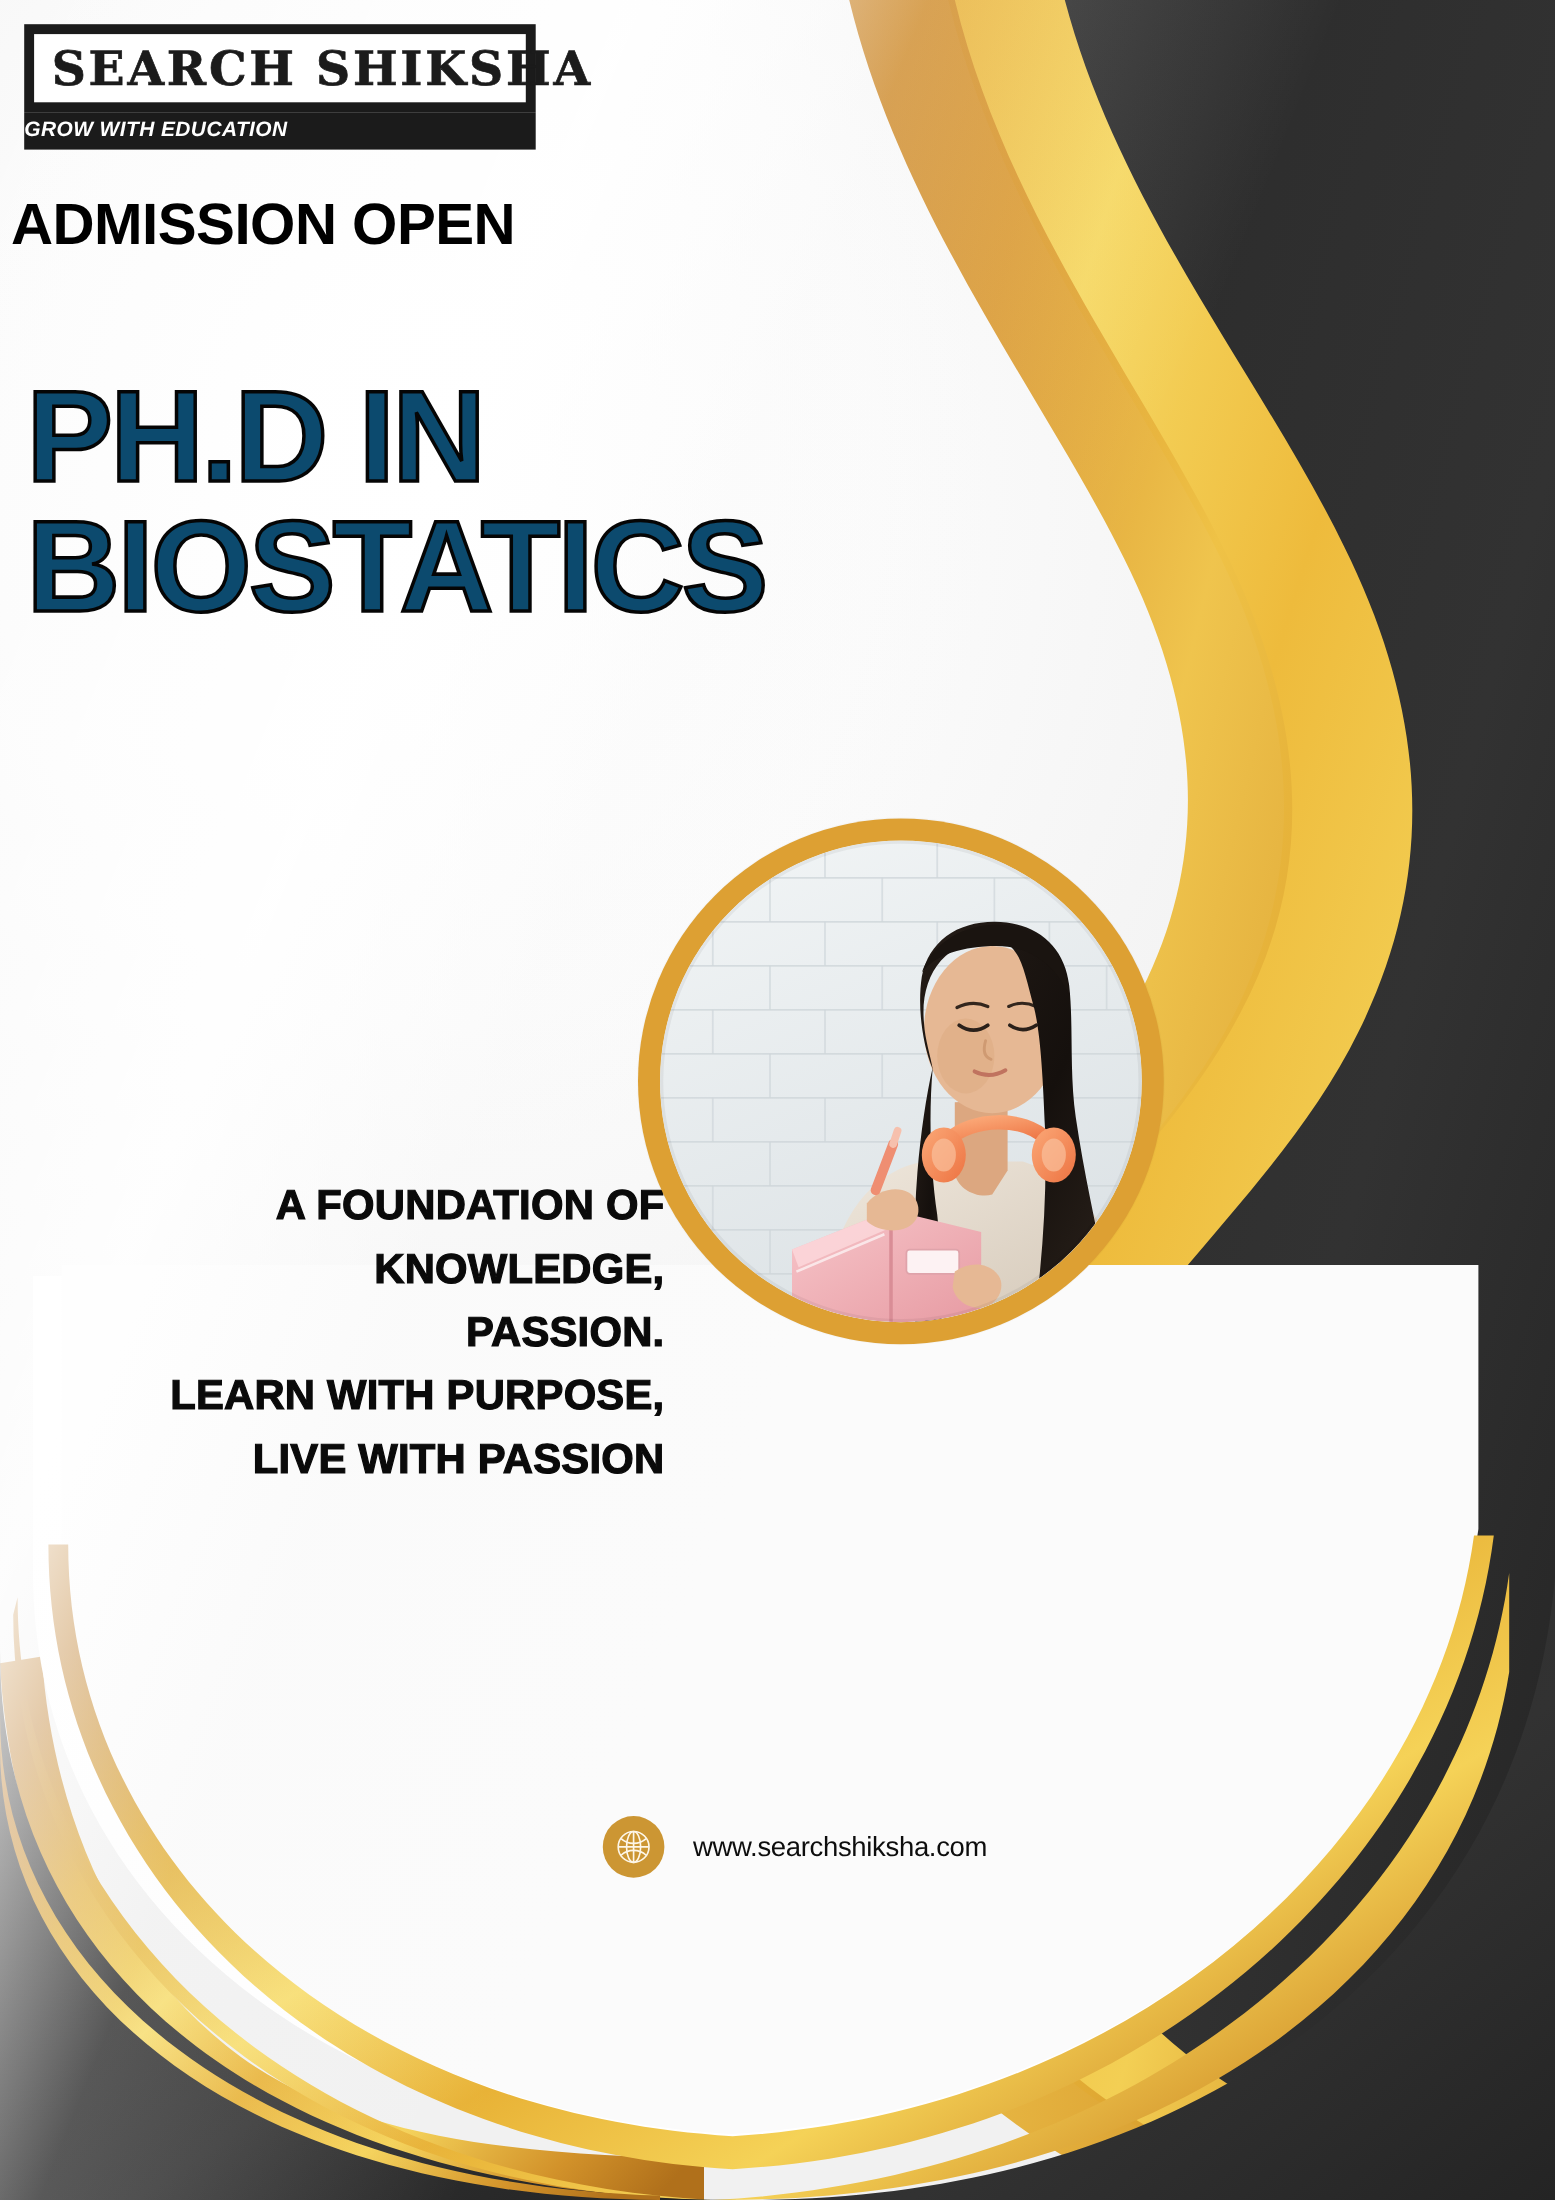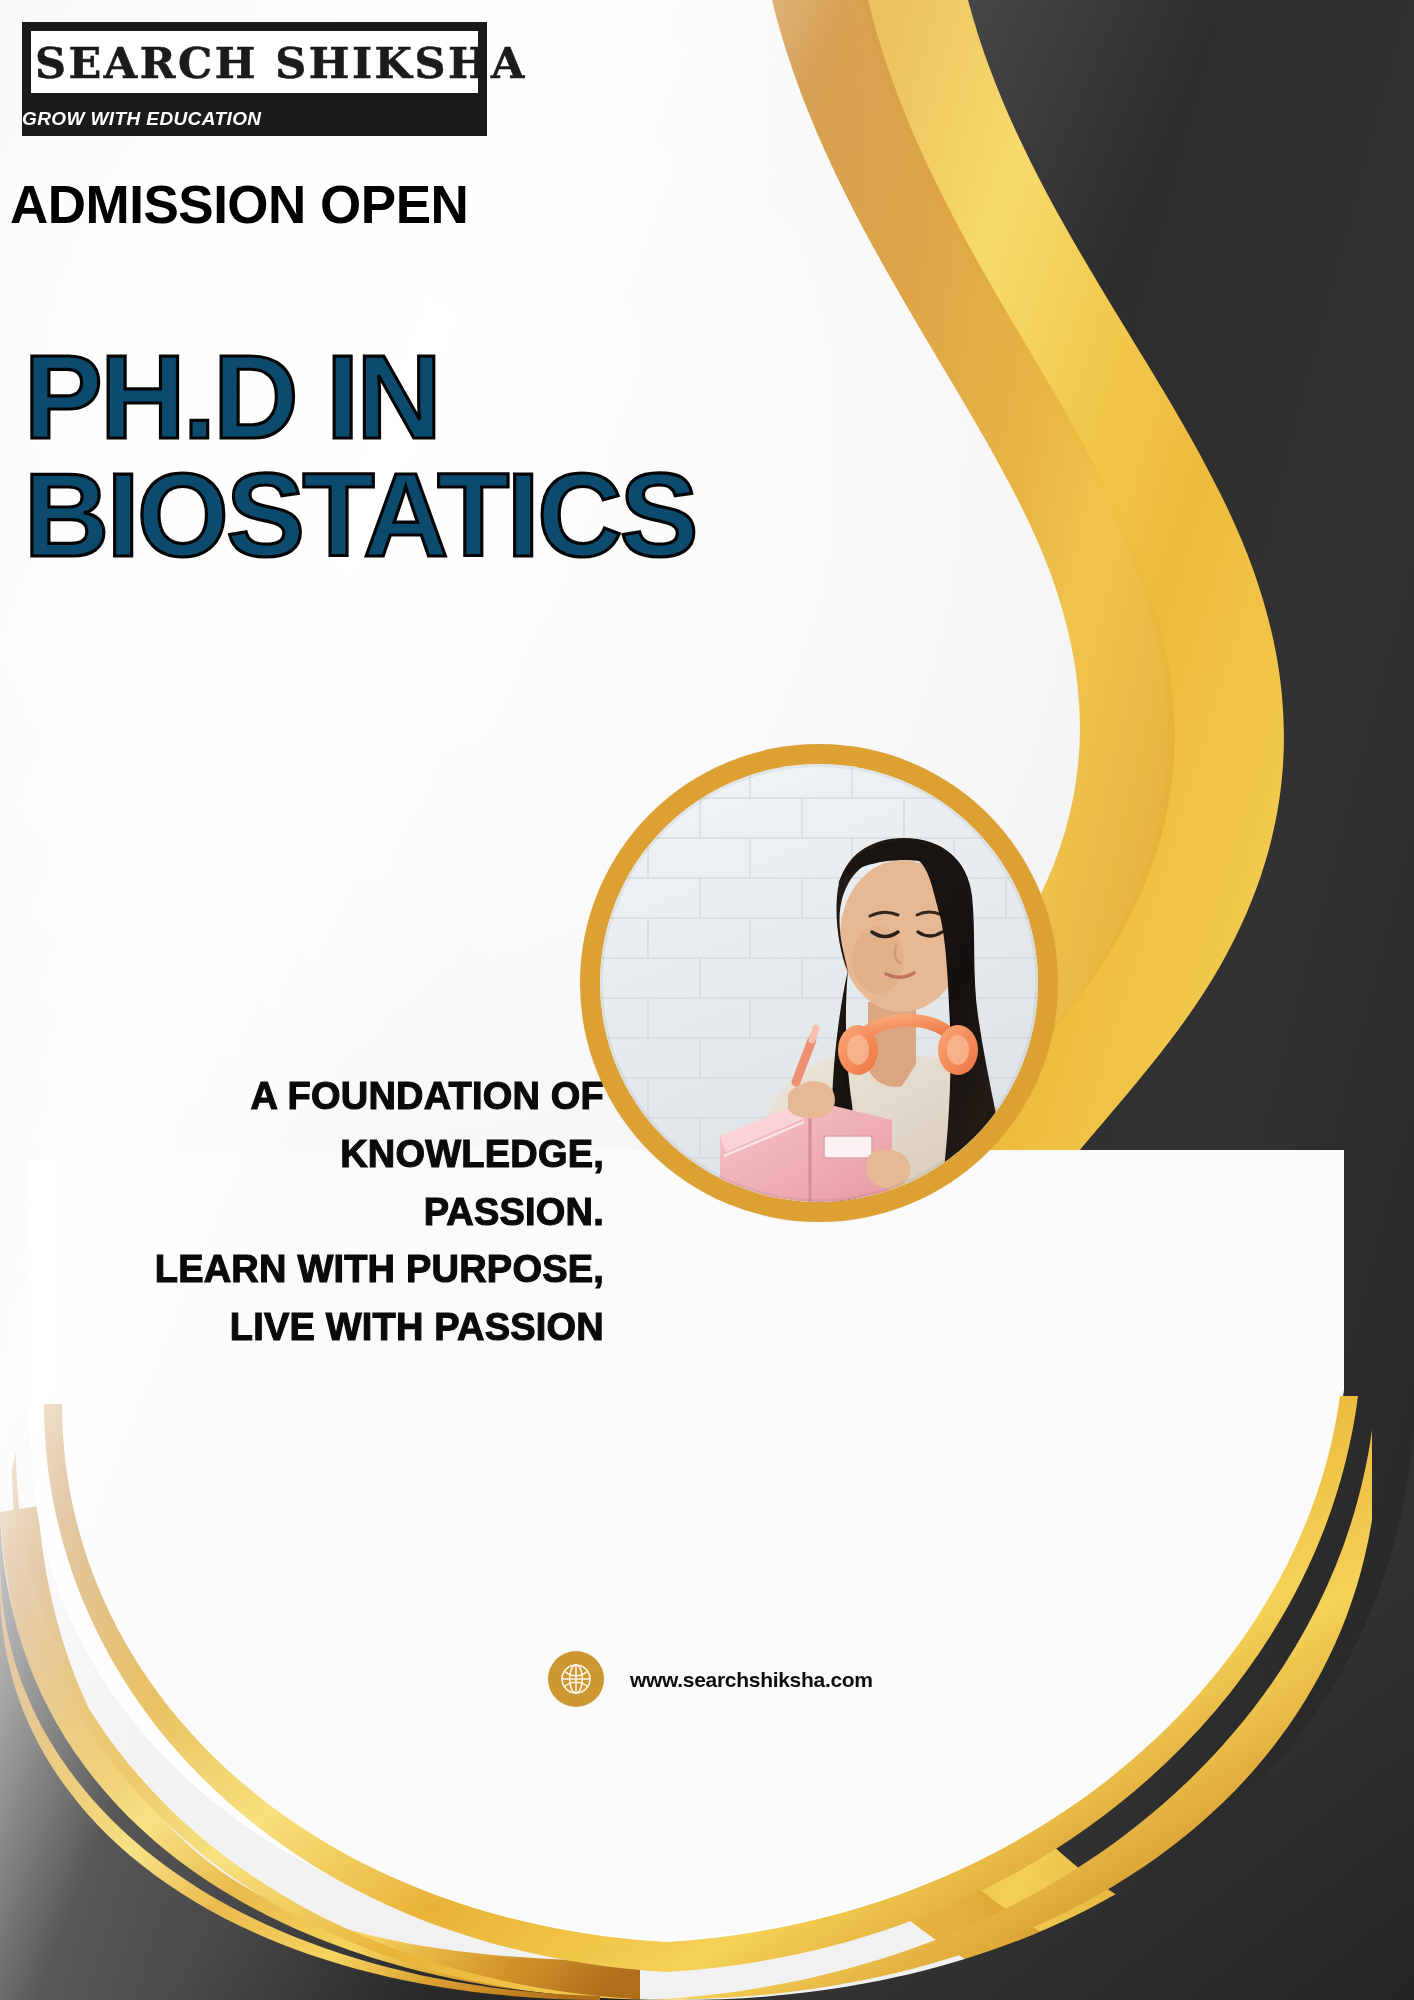--- a/index.html
+++ b/index.html
@@ -45,21 +45,21 @@
   .logo-block {
     position: absolute;
     left: 22px;
     top: 22px;
     width: 465px;
   }
   .logo-namebox {
     background: #ffffff;
     border: 9px solid #1b1b1b;
     text-align: right;
-    padding: 11px 4px 8px;
+    padding: 11px 16px 8px;
   }
   .logo-name {
     font-family: "DejaVu Serif", serif;
     font-weight: bold;
     font-size: 43px;
     letter-spacing: 2.5px;
     color: #1b1b1b;
     line-height: 1;
     white-space: nowrap;
     -webkit-text-stroke: 0.6px #1b1b1b;
@@ -154,22 +154,22 @@
     width: 56px;
     height: 56px;
     border-radius: 50%;
     background: #cc9633;
     display: flex;
     align-items: center;
     justify-content: center;
     flex: 0 0 auto;
   }
   .site-url {
-    font-size: 21px;
-    font-weight: bold;
+    font-size: 25px;
+    font-weight: normal;
     letter-spacing: -0.3px;
     color: #0d0d0d;
     line-height: 1;
     white-space: nowrap;
   }
 </style>
 </head>
 <body>
 
 <div id="poster">

